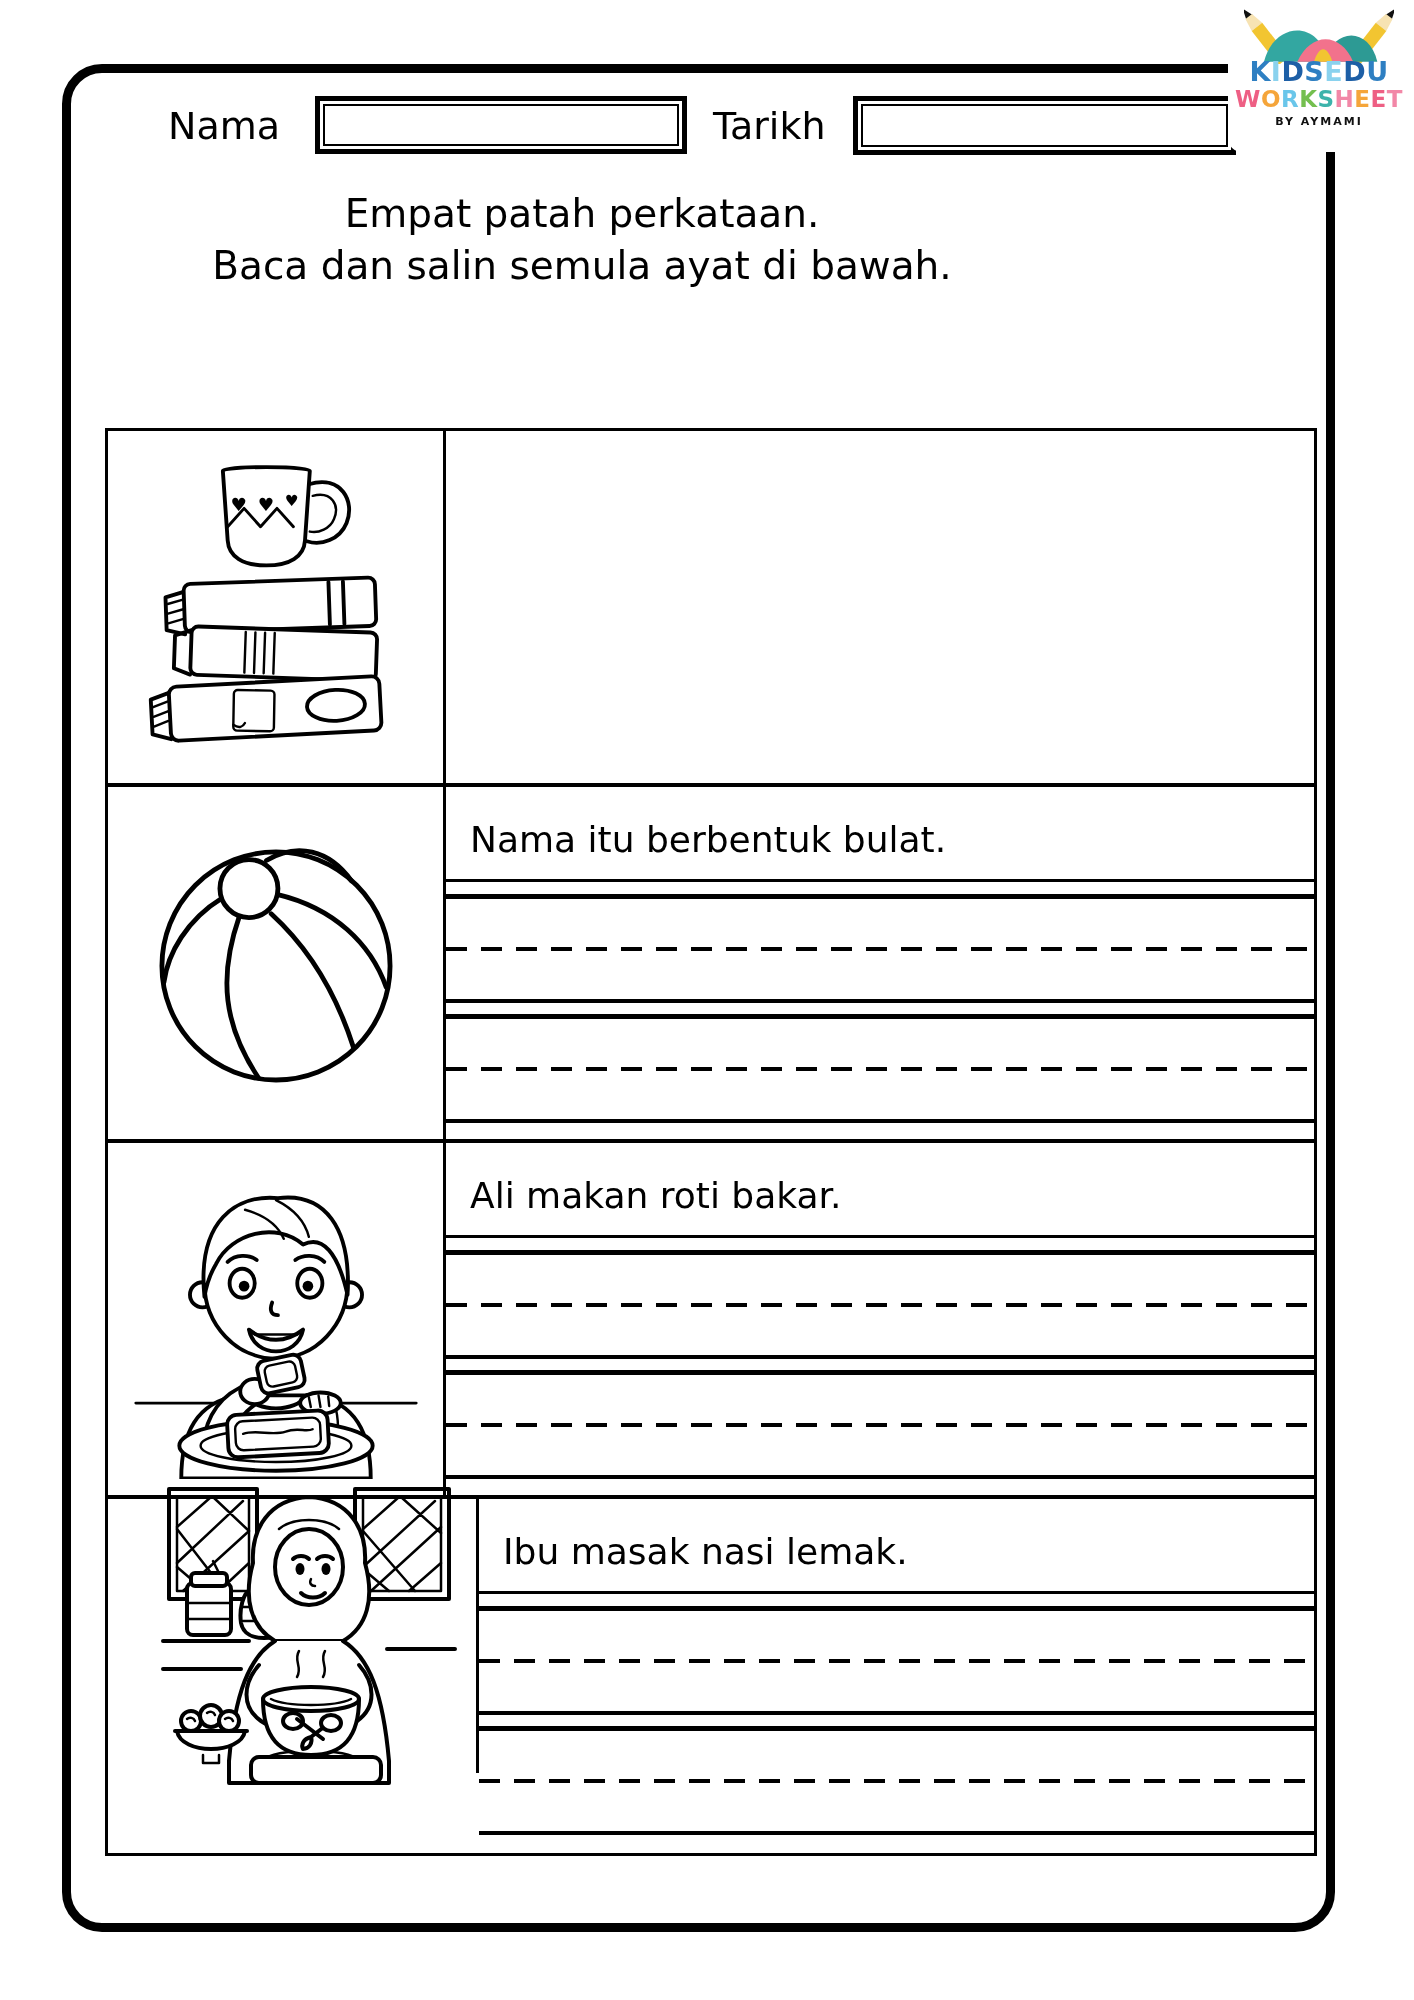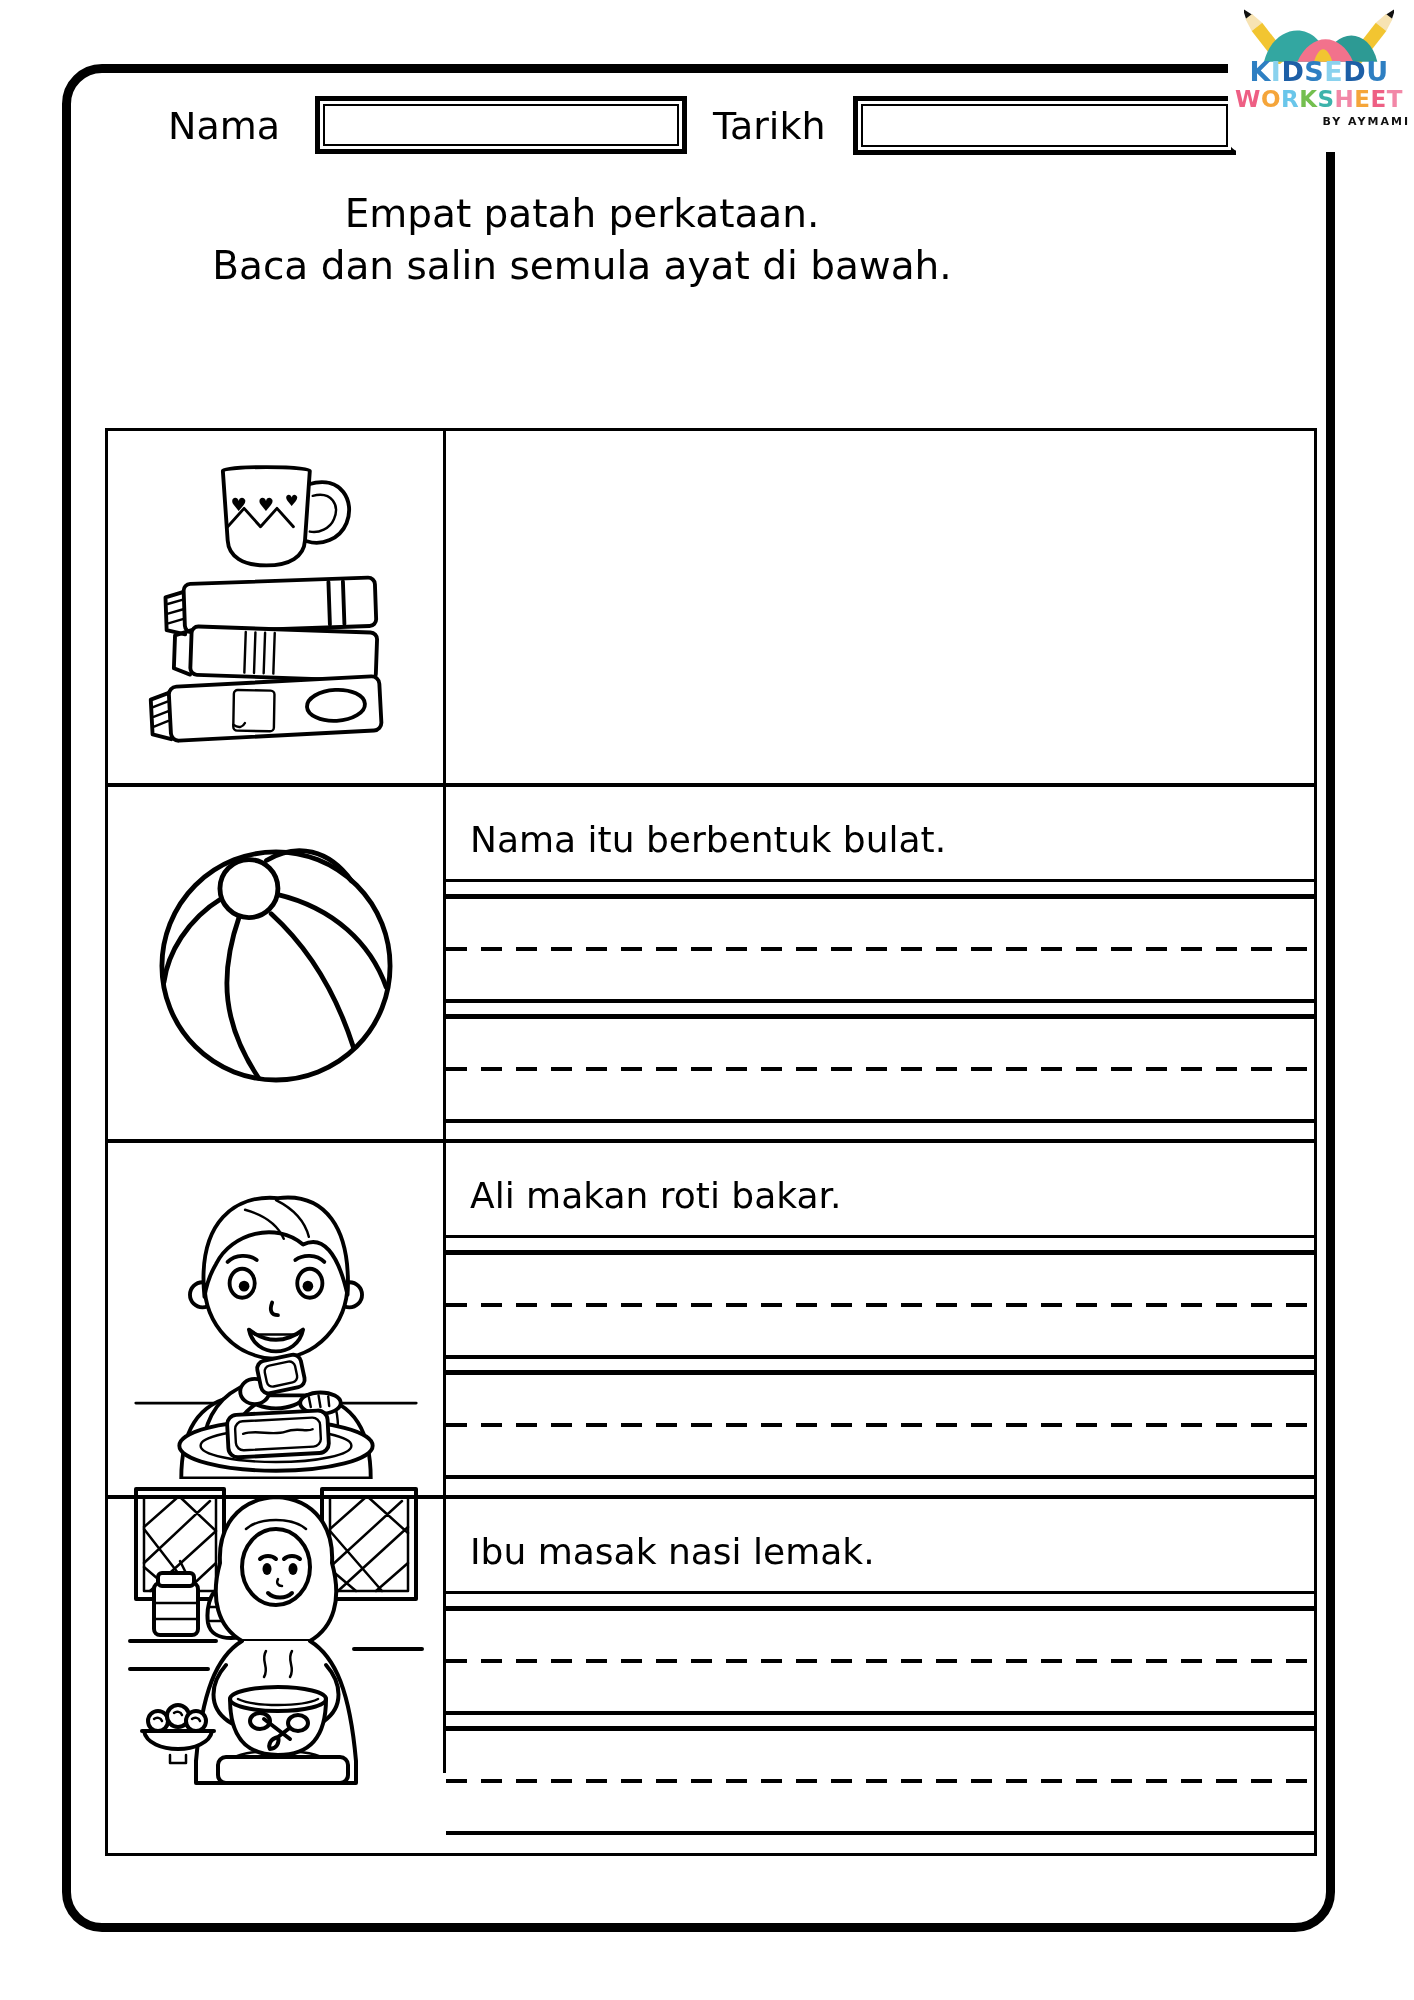--- a/index.html
+++ b/index.html
@@ -13,41 +13,41 @@
     border:9px solid #000;border-radius:40px;box-sizing:border-box;background:#fff;
   }
   
   .logo{
     position:absolute;left:1228px;top:6px;width:182px;height:146px;
     background:#fff;border-radius:14px;text-align:center;z-index:6;line-height:1;
   }
   .logo svg{display:block;margin:0 auto;}
   .logo-line1{font-size:27px;font-weight:bold;letter-spacing:.5px;margin-top:-6px;}
   .logo-line2{font-size:23px;font-weight:bold;letter-spacing:.5px;margin-top:3px;}
-  .logo-line3{font-size:11px;font-weight:bold;letter-spacing:2px;margin-top:5px;color:#111;text-align:right;}
+  .logo-line3{font-size:11px;font-weight:bold;letter-spacing:2px;margin-top:5px;color:#111;}
   
   .field-label{position:absolute;font-size:38px;}
   .label-nama{left:168px;top:104px;}
   .label-tarikh{left:713px;top:104px;}
   .field-box{position:absolute;border:5px solid #000;background:#fff;box-sizing:border-box;}
   .box-nama{left:315px;top:96px;width:372px;height:58px;}
   .box-tarikh{left:853px;top:96px;width:383px;height:59px;}
   .field-box .inner{position:absolute;inset:3px;border:2px solid #000;}
   
   .instructions{
     position:absolute;left:62px;top:188px;width:1040px;text-align:center;
     font-size:39px;line-height:52px;
   }
   
   .sheet{
     position:absolute;left:105px;top:428px;width:1212px;height:1428px;
     border:3px solid #000;box-sizing:border-box;background:#fff;
   }
   .row{position:relative;height:356px;box-sizing:border-box;border-bottom:4px solid #000;display:flex;}
-  .row:last-child{height:274px;border-bottom:none;}
+  .row:last-child{height:274px;border-bottom:none;margin-left:33px;}
   .img-cell{
     width:338px;box-sizing:border-box;border-right:3px solid #000;
     display:flex;align-items:center;justify-content:center;
   }
   .txt-cell{position:relative;flex:1;}
   .sentence{position:absolute;left:24px;top:32px;font-size:36px;white-space:nowrap;}
   .wline{position:absolute;left:0;right:0;background:#000;}
   .l1{top:92px;height:3px;}
   .l2{top:107px;height:5px;}
   .l3{top:160px;height:4px;background:repeating-linear-gradient(to right,#000 0 21px,transparent 21px 35px);}

